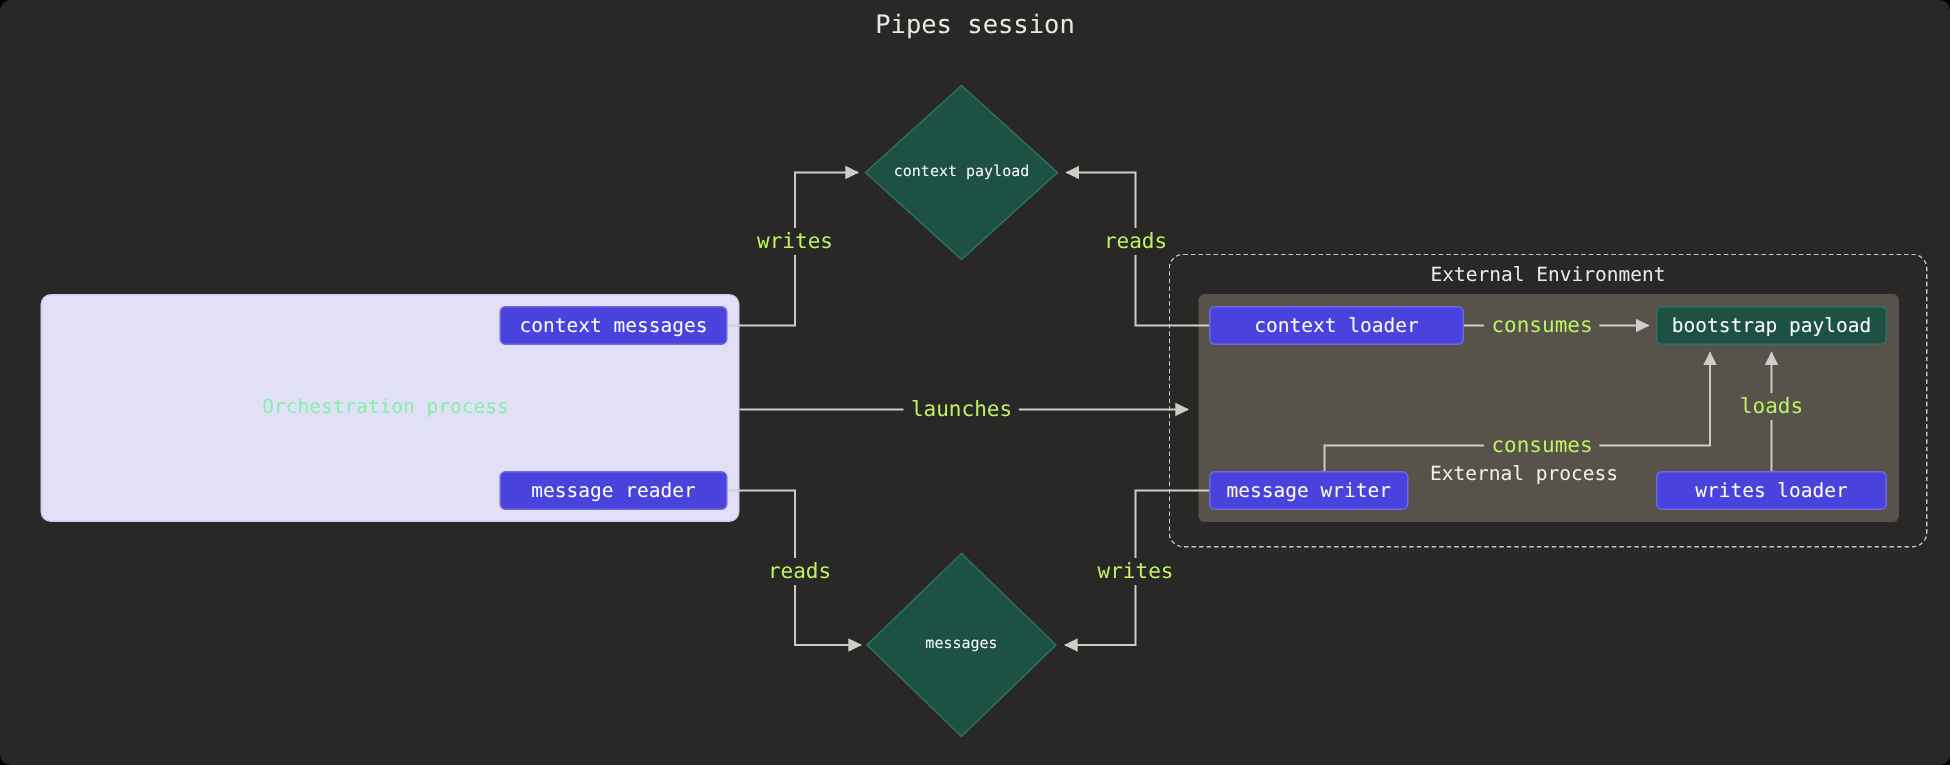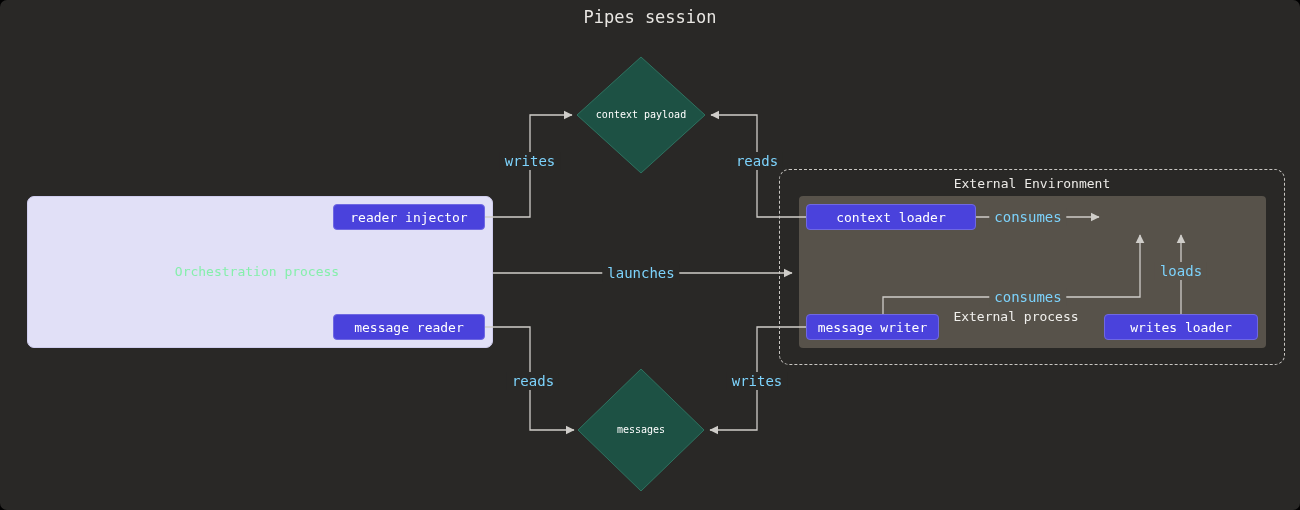--- a/index.html
+++ b/index.html
@@ -21,21 +21,21 @@
   .proc-label{left:799px;top:265px;width:434px;text-align:center;color:#f1f0ed;margin-top:44px;}
   .env-label{left:779px;top:176px;width:506px;text-align:center;color:#eceae7;}
   svg.edges{position:absolute;left:0;top:0;z-index:2;pointer-events:none;}
   .node{position:absolute;z-index:3;display:flex;align-items:center;justify-content:center;
     height:26px;font-size:13px;color:#ffffff;border-radius:4px;box-sizing:border-box;}
   .node.purple{background:#4a42dc;border:1px solid #6f68e2;}
   .node.teal{background:#1d5144;border:1px solid #2e7260;}
   .diamond-label{position:absolute;z-index:3;color:#ffffff;font-size:10px;text-align:center;
     transform:translate(-50%,-50%);line-height:1.2;}
   .edge-label{position:absolute;z-index:4;transform:translate(-50%,-50%);
-    font-size:14px;color:#7dd3fc;padding:1px 5px;white-space:nowrap;}
+    font-size:14px;color:#bef264;padding:1px 5px;white-space:nowrap;}
   .bg-dark{background:#292826;}
   .bg-brown{background:#57524a;}
 </style>
 </head>
 <body>
 
 <div class="canvas">
 
   <div class="title">Pipes session</div>
 
@@ -65,23 +65,24 @@
     </g>
   </svg>
 
   <div class="panel-label orch-label">Orchestration process</div>
   <div class="panel-label proc-label">External process</div>
   <div class="panel-label env-label">External Environment</div>
 
   <div class="diamond-label" style="left:641px;top:115px;width:92px;">context payload</div>
   <div class="diamond-label" style="left:641px;top:430px;width:110px;">messages</div>
 
-  <div class="node purple" style="left:333px;top:204px;width:152px;">reader injector</div>
+  <div class="node purple" style="left:333px;top:204px;width:152px;">context messages</div>
   <div class="node purple" style="left:333px;top:314px;width:152px;">message reader</div>
   <div class="node purple" style="left:806px;top:204px;width:170px;">context loader</div>
+  <div class="node teal" style="left:1104px;top:204px;width:154px;">bootstrap payload</div>
   <div class="node purple" style="left:806px;top:314px;width:133px;">message writer</div>
   <div class="node purple" style="left:1104px;top:314px;width:154px;">writes loader</div>
 
   <div class="edge-label bg-dark" style="left:530px;top:161px;">writes</div>
   <div class="edge-label bg-dark" style="left:757px;top:161px;">reads</div>
   <div class="edge-label bg-dark" style="left:641px;top:273px;">launches</div>
   <div class="edge-label bg-brown" style="left:1028px;top:217px;">consumes</div>
   <div class="edge-label bg-brown" style="left:1028px;top:297px;">consumes</div>
   <div class="edge-label bg-brown" style="left:1181px;top:271px;">loads</div>
   <div class="edge-label bg-dark" style="left:533px;top:381px;">reads</div>

